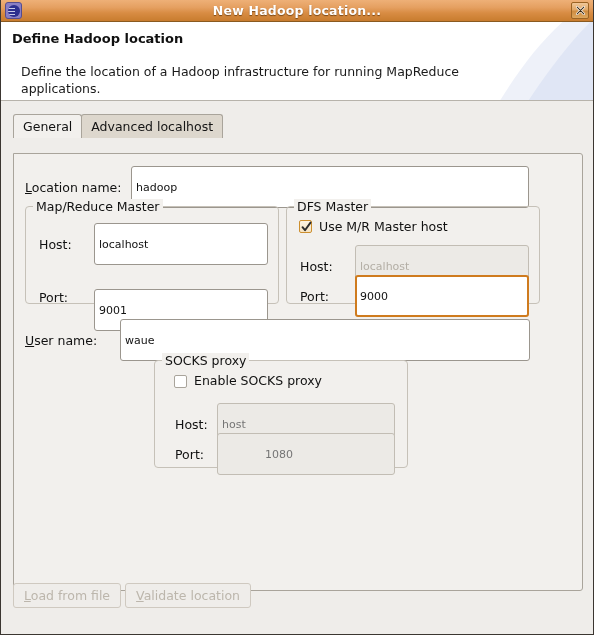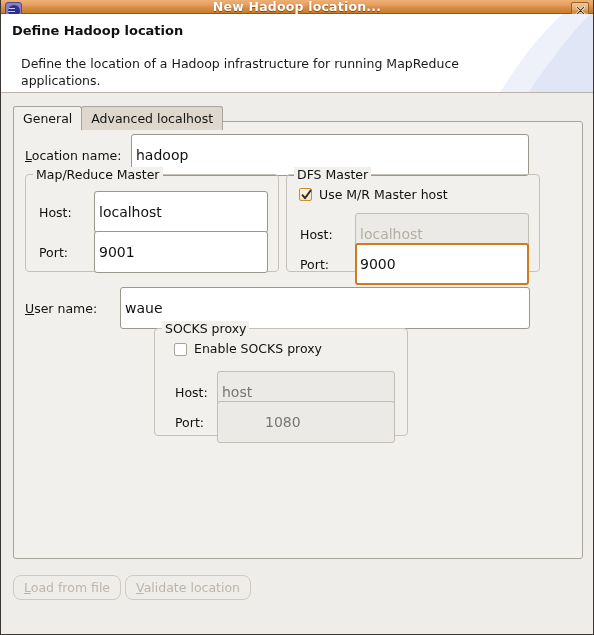--- a/index.html
+++ b/index.html
@@ -22,21 +22,21 @@
     box-sizing: border-box;
     background: #efedea;
     overflow: hidden;
     border: 1px solid #3b3631;
     border-top: none;
   }
 
   
   .titlebar {
     position: relative;
-    height: 14px;
+    height: 22px;
     background: linear-gradient(to bottom, #eeb077 0%, #e5a061 35%, #d88c43 62%, #c87c2e 100%);
     border-bottom: 1px solid #8a5a20;
     box-sizing: border-box;
     display: flex;
     align-items: center;
   }
   .title-icon {
     position: absolute;
     left: 4px;
     top: 2px;
@@ -169,42 +169,42 @@
   .tab.inactive {
     background: #ddd7cd;
     margin-left: -1px;
     color: #141414;
   }
 
   
   .panel {
     position: absolute;
     left: 12px;
-    top: 28px;
+    top: 52px;
     width: 570px;
     height: 438px;
     box-sizing: border-box;
     background: #f2f0ed;
     border: 1px solid #a9a49b;
     border-radius: 0 3px 3px 3px;
   }
 
   .row { position: absolute; display: flex; align-items: center; }
 
   label.lbl {
     font-size: 12.5px;
     color: #111;
     user-select: none;
     white-space: nowrap;
   }
   .mn { text-decoration: underline; }
 
   input.txt {
     font-family: "DejaVu Sans", sans-serif;
-    font-size: 14px;
+    font-size: 11px;
     color: #111;
     background: #ffffff;
     border: 1px solid #9b968e;
     border-radius: 3px;
     box-sizing: border-box;
     height: 42px;
     padding: 1px 4px;
     outline: none;
   }
   input.txt:disabled {
@@ -254,21 +254,21 @@
   .cbox.unchecked {
     border: 1px solid #a9a49b;
     background: #ffffff;
   }
   .cbox.checked svg { position: absolute; left: 0; top: -1px; }
 
   
   button.btn {
     font-family: "DejaVu Sans", sans-serif;
     font-size: 12.5px;
-    border-radius: 8px;
+    border-radius: 3px;
     box-sizing: border-box;
     height: 25px;
     padding: 0 10px;
     cursor: pointer;
     color: #111;
     background: linear-gradient(to bottom, #fbfaf8 0%, #f1efeb 50%, #e7e4de 51%, #ece9e4 100%);
     border: 1px solid #a9a49b;
   }
   button.btn:disabled {
     color: #bcb6ac;
@@ -323,21 +323,21 @@
       </div>
 
       <div class="group" style="left:11px; top:52px; width:254px; height:98px;">
         <span class="legend">Map/Reduce Master</span>
         <div class="row" style="left:13px; top:16px;">
           <label class="lbl" style="width:55px;">Host:</label>
           <input class="txt" type="text" style="width: 174px;" value="localhost">
         </div>
         <div class="row" style="left:13px; top:56px;">
           <label class="lbl" style="width:55px;">Port:</label>
-          <input class="txt" type="text" style="width: 174px;" value="9001">
+          <input class="txt" type="text" style="width: 174px; margin-top: 26px;" value="9001">
         </div>
       </div>
 
       <div class="group" style="left:272px; top:52px; width:254px; height:98px;">
         <span class="legend">DFS Master</span>
         <div class="cbwrap" style="position:absolute; left:12px; top:12px;">
           <span class="cbox checked">
             <svg width="13" height="14" viewBox="0 0 13 14">
               <path d="M2.5 7.2 L5 10.2 L10.5 2.6" stroke="#2c2c2c" stroke-width="1.9" fill="none" stroke-linecap="round" stroke-linejoin="round"></path>
             </svg>

